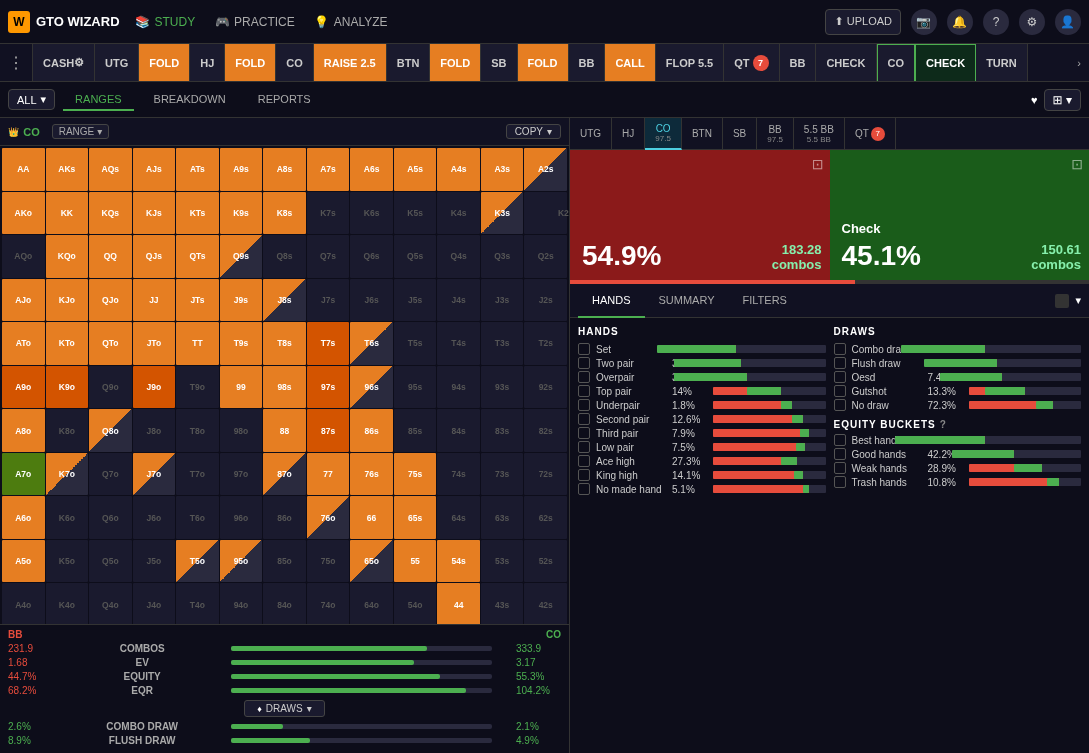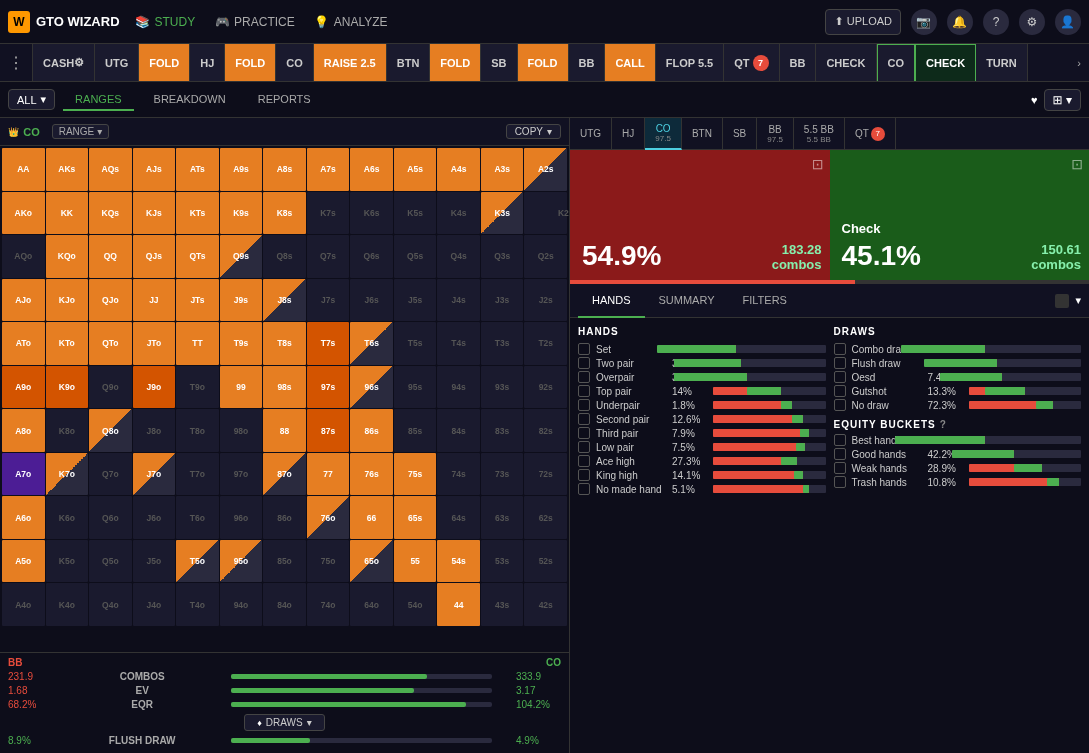--- a/index.html
+++ b/index.html
@@ -317,21 +317,21 @@
           <div class="hand-cell" style="background: rgb(26, 26, 46); color: rgb(85, 85, 85);">J8o</div>
           <div class="hand-cell" style="background: rgb(26, 26, 46); color: rgb(85, 85, 85);">T8o</div>
           <div class="hand-cell" style="background: rgb(26, 26, 46); color: rgb(85, 85, 85);">98o</div>
           <div class="hand-cell" style="background: rgb(230, 126, 34); color: rgb(255, 255, 255);">88</div>
           <div class="hand-cell" style="background: rgb(211, 84, 0); color: rgb(255, 255, 255);">87s</div>
           <div class="hand-cell" style="background: rgb(230, 126, 34); color: rgb(255, 255, 255);">86s</div>
           <div class="hand-cell" style="background: rgb(26, 26, 46); color: rgb(85, 85, 85);">85s</div>
           <div class="hand-cell" style="background: rgb(26, 26, 46); color: rgb(85, 85, 85);">84s</div>
           <div class="hand-cell" style="background: rgb(26, 26, 46); color: rgb(85, 85, 85);">83s</div>
           <div class="hand-cell" style="background: rgb(26, 26, 46); color: rgb(85, 85, 85);">82s</div>
-          <div class="hand-cell" style="background: #4c1d95; color: rgb(255, 255, 255);">A7o</div>
+          <div class="hand-cell" style="background: #4d7c0f; color: rgb(255, 255, 255);">A7o</div>
           <div class="hand-cell" style="background: linear-gradient(135deg, rgb(230, 126, 34) 50%, rgb(42, 42, 62) 50%); color: rgb(255, 255, 255);">K7o</div>
           <div class="hand-cell" style="background: rgb(26, 26, 46); color: rgb(85, 85, 85);">Q7o</div>
           <div class="hand-cell" style="background: linear-gradient(135deg, rgb(230, 126, 34) 50%, rgb(42, 42, 62) 50%); color: rgb(255, 255, 255);">J7o</div>
           <div class="hand-cell" style="background: rgb(26, 26, 46); color: rgb(85, 85, 85);">T7o</div>
           <div class="hand-cell" style="background: rgb(26, 26, 46); color: rgb(85, 85, 85);">97o</div>
           <div class="hand-cell" style="background: linear-gradient(135deg, rgb(230, 126, 34) 50%, rgb(42, 42, 62) 50%); color: rgb(255, 255, 255);">87o</div>
           <div class="hand-cell" style="background: rgb(230, 126, 34); color: rgb(255, 255, 255);">77</div>
           <div class="hand-cell" style="background: rgb(230, 126, 34); color: rgb(255, 255, 255);">76s</div>
           <div class="hand-cell" style="background: rgb(230, 126, 34); color: rgb(255, 255, 255);">75s</div>
           <div class="hand-cell" style="background: rgb(26, 26, 46); color: rgb(85, 85, 85);">74s</div>
@@ -394,36 +394,52 @@
       </div>
       <div class="stat-row">
         <span class="stat-pos">1.68</span>
         <span class="stat-label">EV</span>
         <div class="stat-bar-container">
           <div class="stat-bar" style="width:70%;background:#4caf50;"></div>
         </div>
         <span class="stat-pos green">3.17</span>
       </div>
       <div class="stat-row">
+        <span class="stat-pos">44.7%</span>
+        <span class="stat-label">EQUITY</span>
+        <div class="stat-bar-container">
+          <div class="stat-bar" style="width:80%;background:#4caf50;"></div>
+        </div>
+        <span class="stat-pos green">55.3%</span>
+      </div>
+      <div class="stat-row">
         <span class="stat-pos">68.2%</span>
         <span class="stat-label">EQR</span>
         <div class="stat-bar-container">
           <div class="stat-bar" style="width:90%;background:#4caf50;"></div>
         </div>
         <span class="stat-pos green">104.2%</span>
       </div>
 
       <div class="draws-section">
         <div class="draws-btn">
           <span class="draw-icon">♦</span>
           <span>DRAWS</span>
           <span>▾</span>
         </div>
       </div>
 
+      <div class="stat-row">
+        <span class="stat-pos" style="color:#4caf50;font-size:10px;">2.6%</span>
+        <span class="stat-label">COMBO DRAW</span>
+        <div class="stat-bar-container">
+          <div class="stat-bar" style="width:20%;background:#4caf50;"></div>
+        </div>
+        <span class="stat-pos green">2.1%</span>
+      </div>
       <div class="stat-row">
         <span class="stat-pos" style="color:#4caf50;font-size:10px;">8.9%</span>
         <span class="stat-label">FLUSH DRAW</span>
         <div class="stat-bar-container">
           <div class="stat-bar" style="width:30%;background:#4caf50;"></div>
         </div>
         <span class="stat-pos green">4.9%</span>
       </div>
     </div>
   </div>

